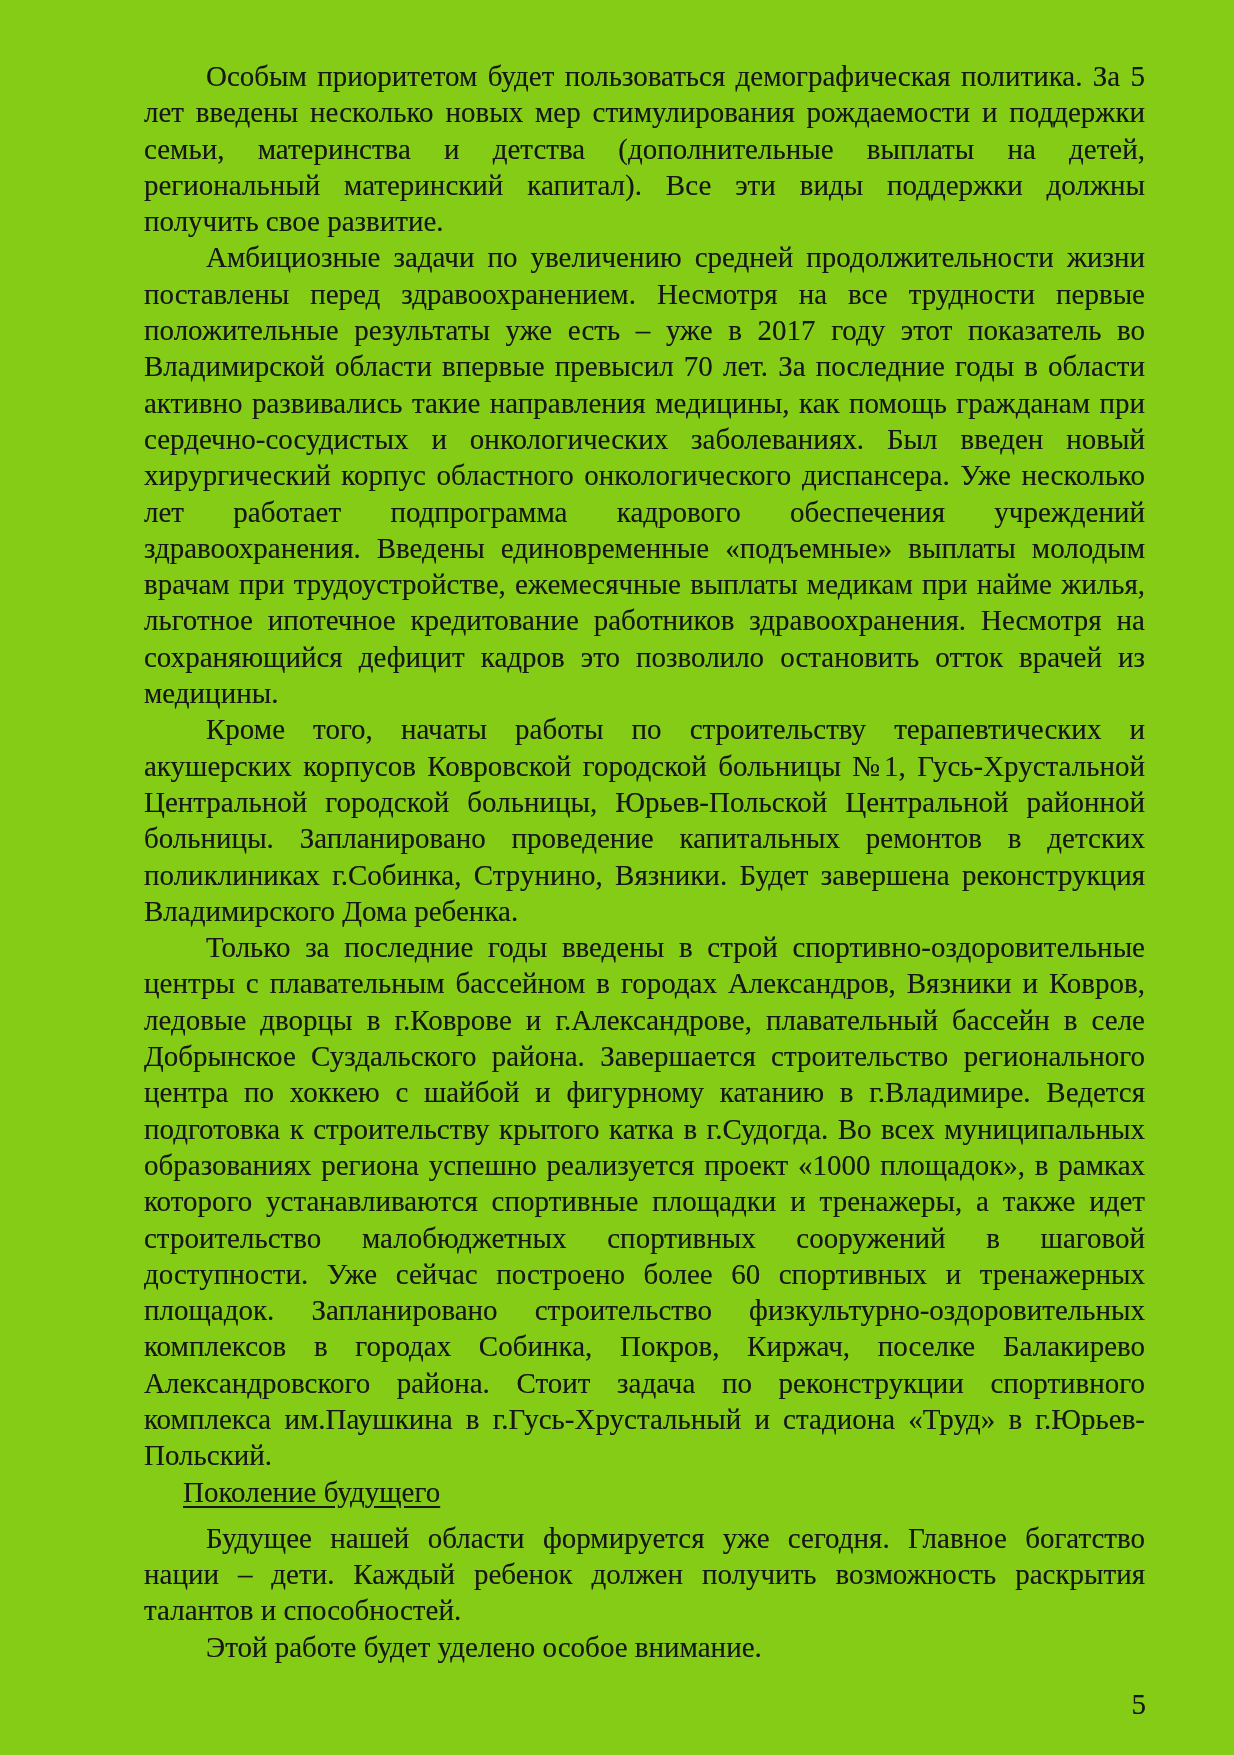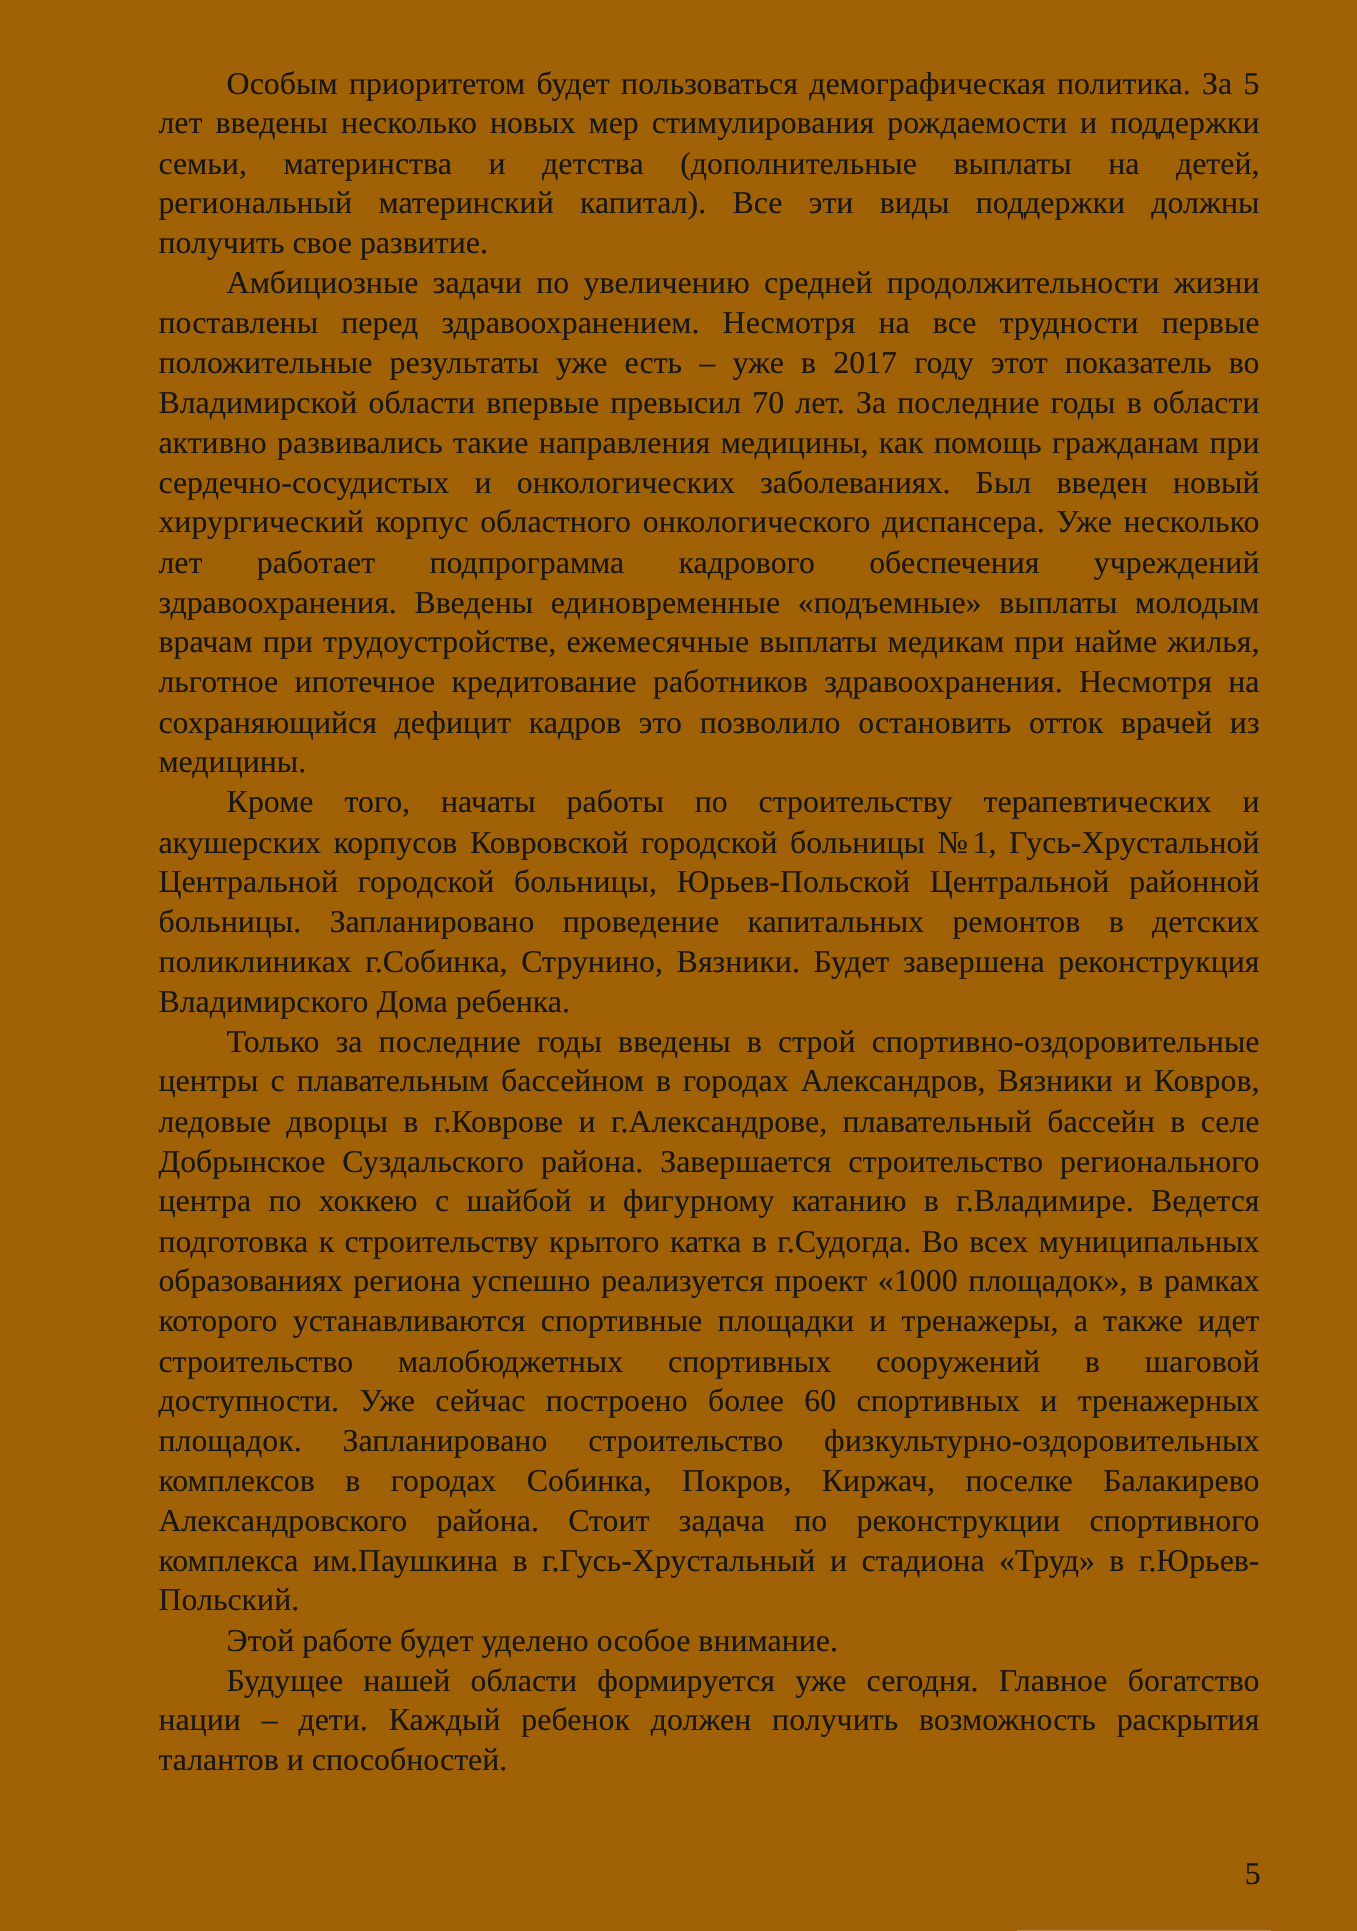--- a/index.html
+++ b/index.html
@@ -11,21 +11,21 @@
     height: 1755px;
     background: #ffffff;
     overflow: hidden;
     position: relative;
     font-family: "Liberation Serif", "DejaVu Serif", serif;
     color: #171717;
   }
   .page {
     position: absolute;
     inset: 0;
-    background: #a16207;
+    background: #84cc16;
   }
   .doc-body {
     position: absolute;
     top: 58px;
     left: 144px;
     width: 1001px;
   }
   .doc-body p.paragraph {
     margin: 0;
     font-size: 29px;
@@ -55,17 +55,18 @@
 </style>
 </head>
 <body>
 
 <div class="page">
   <div class="doc-body" id="doc-body">
       <p class="paragraph">Особым приоритетом будет пользоваться демографическая политика. За 5 лет введены несколько новых мер стимулирования рождаемости и поддержки семьи, материнства и детства (дополнительные выплаты на детей, региональный материнский капитал). Все эти виды поддержки должны получить свое развитие.</p>
       <p class="paragraph">Амбициозные задачи по увеличению средней продолжительности жизни поставлены перед здравоохранением. Несмотря на все трудности первые положительные результаты уже есть – уже в 2017 году этот показатель во Владимирской области впервые превысил 70 лет. За последние годы в области активно развивались такие направления медицины, как помощь гражданам при сердечно-сосудистых и онкологических заболеваниях. Был введен новый хирургический корпус областного онкологического диспансера. Уже несколько лет работает подпрограмма кадрового обеспечения учреждений здравоохранения. Введены единовременные «подъемные» выплаты молодым врачам при трудоустройстве, ежемесячные выплаты медикам при найме жилья, льготное ипотечное кредитование работников здравоохранения. Несмотря на сохраняющийся дефицит кадров это позволило остановить отток врачей из медицины.</p>
       <p class="paragraph">Кроме того, начаты работы по строительству терапевтических и акушерских корпусов Ковровской городской больницы №1, Гусь-Хрустальной Центральной городской больницы, Юрьев-Польской Центральной районной больницы. Запланировано проведение капитальных ремонтов в детских поликлиниках г.Собинка, Струнино, Вязники. Будет завершена реконструкция Владимирского Дома ребенка.</p>
       <p class="paragraph">Только за последние годы введены в строй спортивно-оздоровительные центры с плавательным бассейном в городах Александров, Вязники и Ковров, ледовые дворцы в г.Коврове и г.Александрове, плавательный бассейн в селе Добрынское Суздальского района. Завершается строительство регионального центра по хоккею с шайбой и фигурному катанию в г.Владимире. Ведется подготовка к строительству крытого катка в г.Судогда. Во всех муниципальных образованиях региона успешно реализуется проект «1000 площадок», в рамках которого устанавливаются спортивные площадки и тренажеры, а также идет строительство малобюджетных спортивных сооружений в шаговой доступности. Уже сейчас построено более 60 спортивных и тренажерных площадок. Запланировано строительство физкультурно-оздоровительных комплексов в городах Собинка, Покров, Киржач, поселке Балакирево Александровского района. Стоит задача по реконструкции спортивного комплекса им.Паушкина в г.Гусь-Хрустальный и стадиона «Труд» в г.Юрьев-Польский.</p>
+      <h2 class="heading">Поколение будущего</h2>
+      <p class="paragraph">Будущее нашей области формируется уже сегодня. Главное богатство нации – дети. Каждый ребенок должен получить возможность раскрытия талантов и способностей.</p>
       <p class="paragraph">Этой работе будет уделено особое внимание.</p>
-      <p class="paragraph">Будущее нашей области формируется уже сегодня. Главное богатство нации – дети. Каждый ребенок должен получить возможность раскрытия талантов и способностей.</p>
     </div>
   <div class="page-number">5</div>
 </div>
 
 </body></html>

